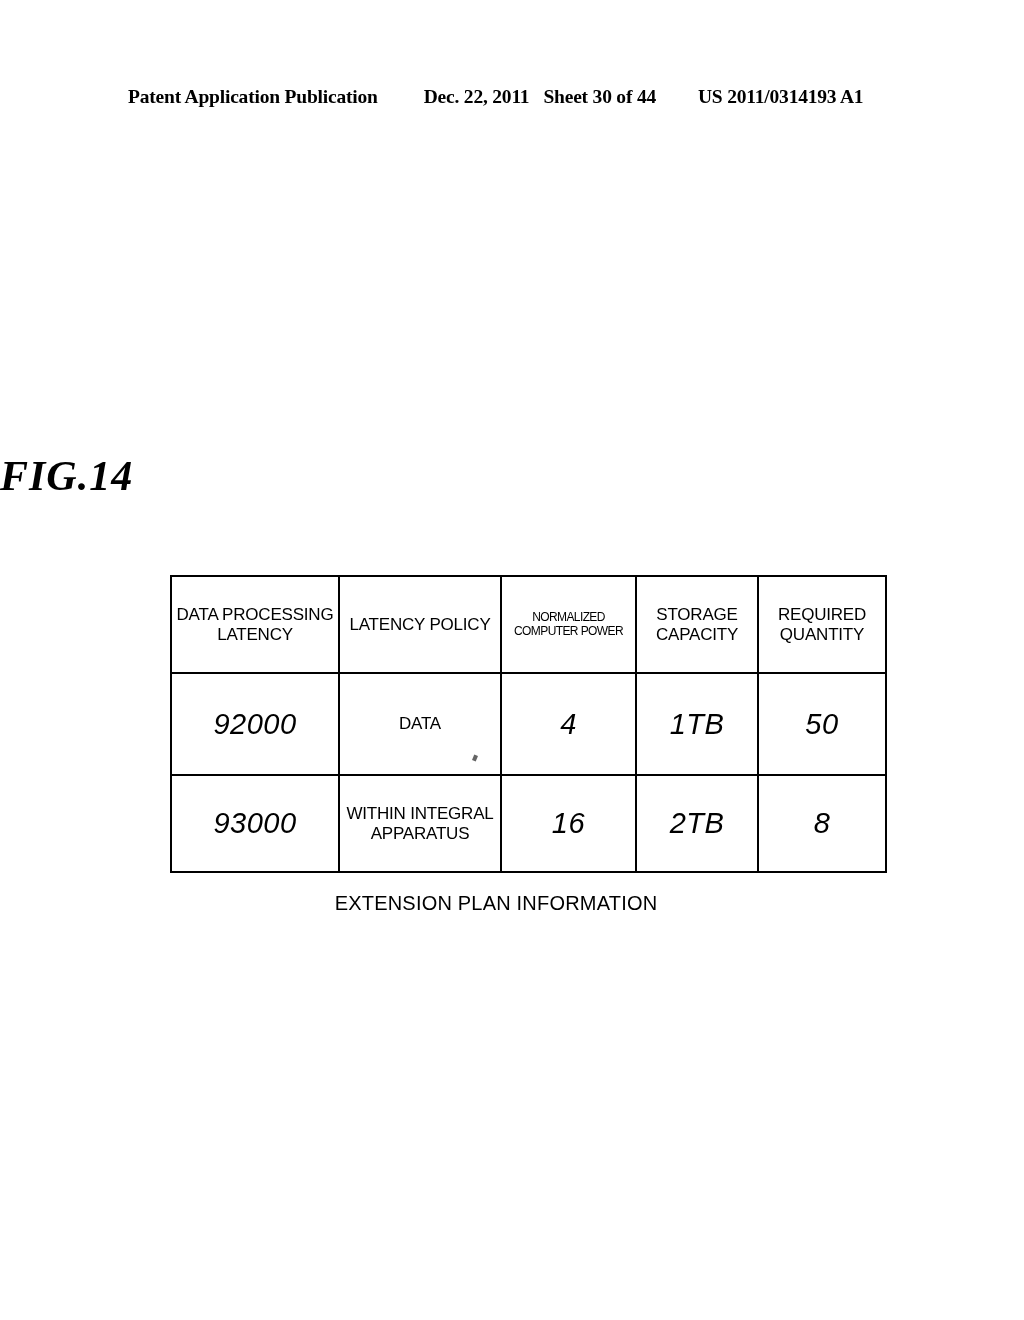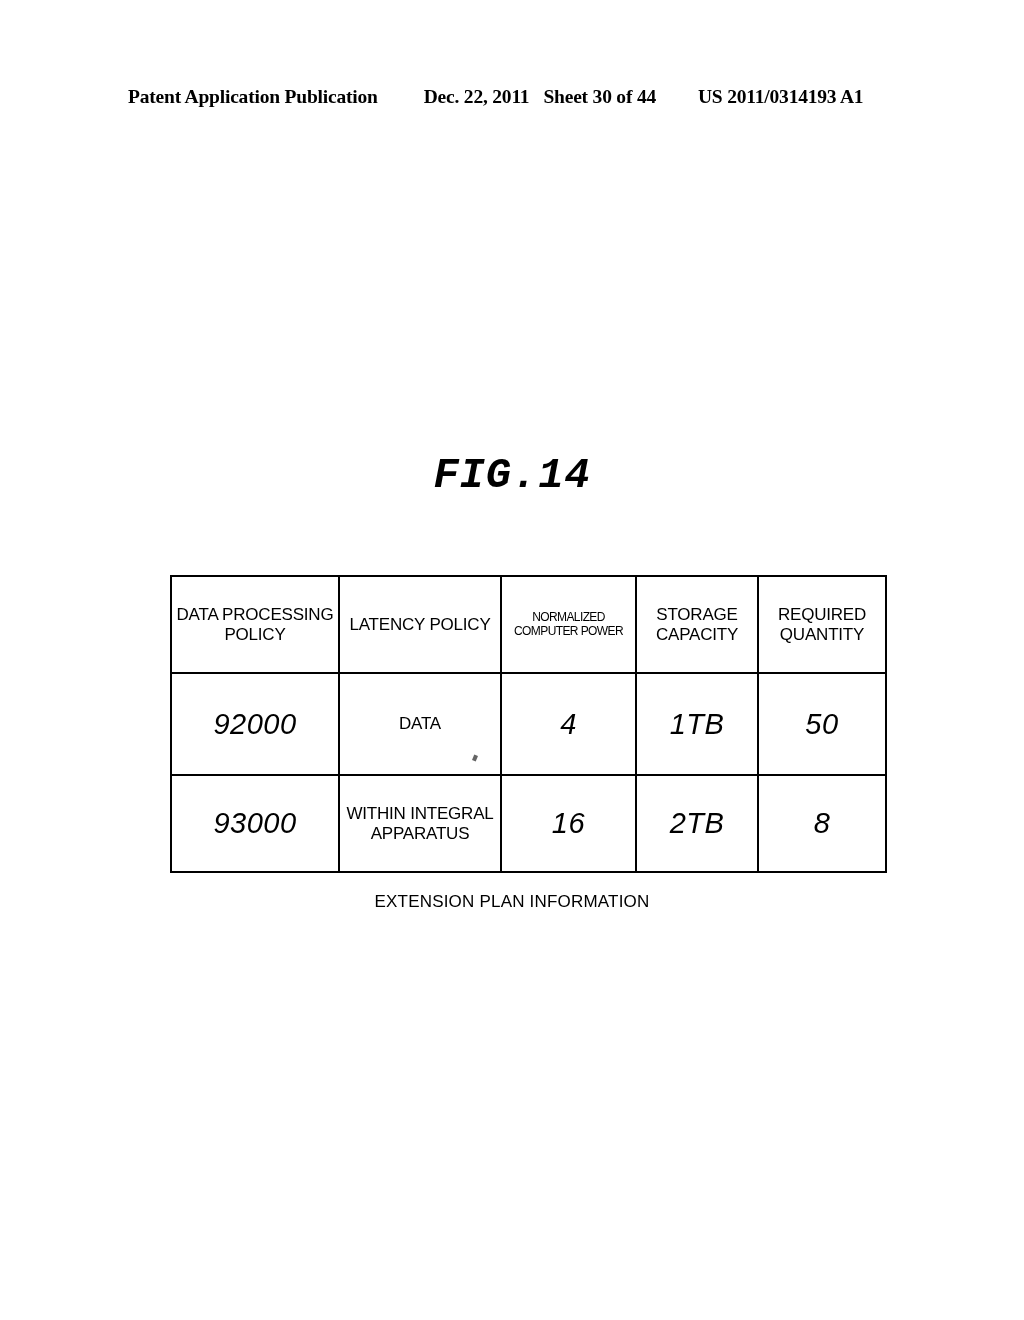--- a/index.html
+++ b/index.html
@@ -36,22 +36,21 @@
   .page-header .hdr-date     { margin-right: 14px; }
   .page-header .hdr-sheet    { margin-right: 42px; }
   .page-header .hdr-docnum   { }
 
   
   .fig-title {
     position: absolute;
     top: 452px;
     left: 0;
     width: 1024px;
-    text-align: center;
-    font-family: Liberation Mono, monospace;
+    font-family: Liberation Serif, serif;
     font-weight: bold;
     font-style: italic;
     font-size: 42px;
     letter-spacing: 1px;
   }
 
   
   .fig-table-wrap {
     position: absolute;
     left: 170px;
@@ -121,44 +120,44 @@
     height: 6px;
     background: #4a4a4a;
     transform: rotate(22deg);
     opacity: 0.85;
   }
 
   
   .fig-caption {
     position: absolute;
     top: 892px;
-    left: 16px;
+    left: 0;
     width: 992px;
     text-align: center;
-    font-size: 17px;
+    font-size: 20px;
     letter-spacing: 0.2px;
   }
 </style>
 </head>
 <body>
 
 <div class="page-header">
   <span class="hdr-pub">Patent Application Publication</span>
   <span class="hdr-date">Dec. 22, 2011</span>
   <span class="hdr-sheet">Sheet 30 of 44</span>
   <span class="hdr-docnum">US 2011/0314193 A1</span>
 </div>
 
 <div class="fig-title">FIG.14</div>
 
 <div class="fig-table-wrap">
   <table class="fig-table">
     <tbody>
       <tr class="row-head">
-        <td class="col-a">DATA PROCESSING POLICY</td>
+        <td class="col-a">DATA PROCESSING LATENCY</td>
         <td class="col-b">LATENCY POLICY</td>
         <td class="col-c tight">NORMALIZED COMPUTER POWER</td>
         <td class="col-d">STORAGE CAPACITY</td>
         <td class="col-e">REQUIRED QUANTITY</td>
       </tr>
       <tr class="row-body r1">
         <td class="cell-num">92000</td>
         <td class="cell-policy">DATA</td>
         <td class="cell-val">4</td>
         <td class="cell-val">1TB</td>

